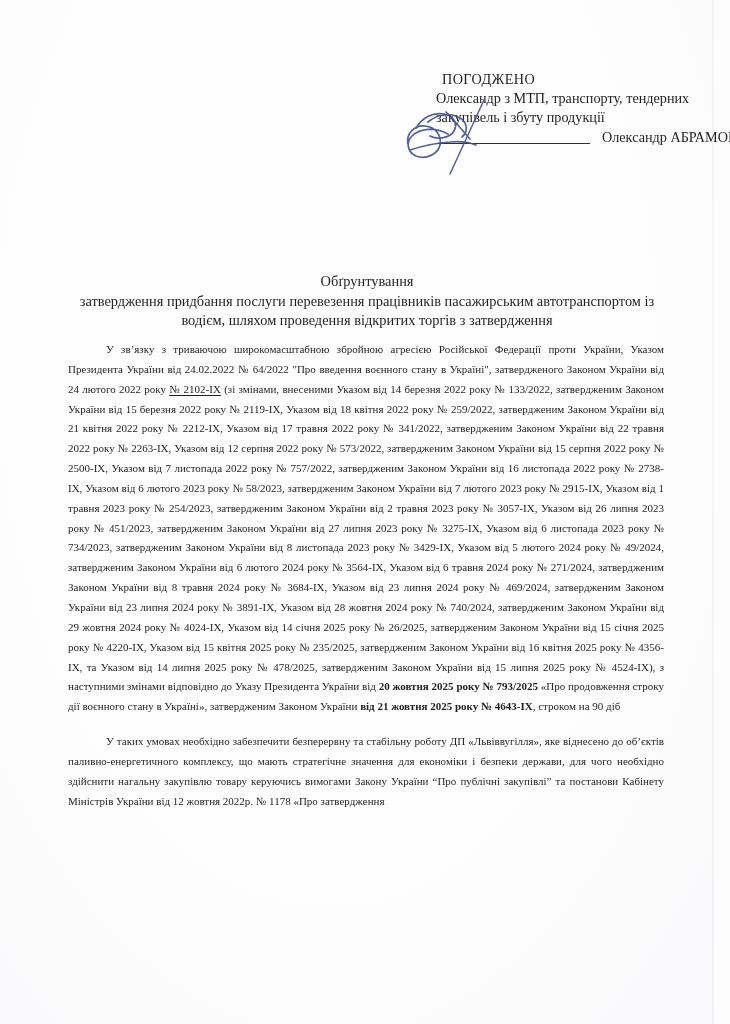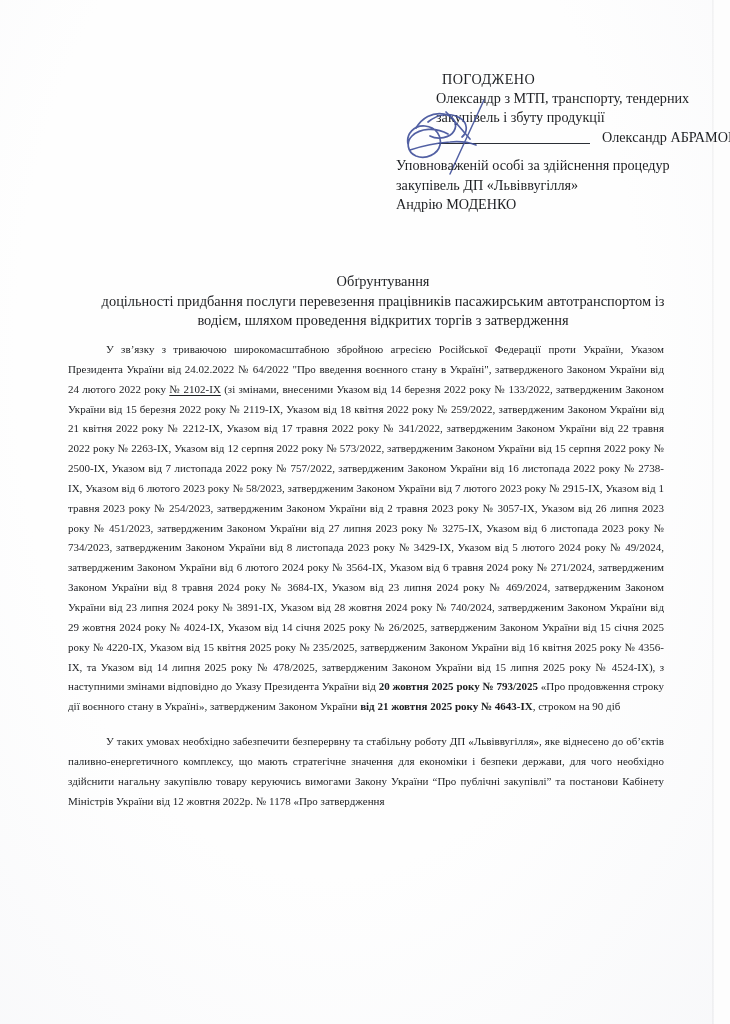--- a/index.html
+++ b/index.html
@@ -93,21 +93,21 @@
     left: 396px;
     top: 156px;
     width: 300px;
     font-size: 14.2px;
     line-height: 19.5px;
   }
 
   
   .title-block {
     position: absolute;
-    left: 85px;
+    left: 69px;
     top: 272px;
     width: 596px;
     text-align: center;
     font-size: 14.4px;
     line-height: 19.6px;
   }
   .title-block .t1 { display: block; }
   .title-block .t2 { display: block; }
 
   
@@ -155,29 +155,24 @@
     <g fill="none" stroke="#40509a" stroke-width="1.7" stroke-linecap="round" stroke-linejoin="round" opacity="0.9">
       <path d="M16,52 C14,42 22,33 33,34 C44,35 50,44 48,53 C46,62 34,68 24,64 C15,60 14,50 20,44 C28,36 44,35 56,42"></path>
       <path d="M24,36 C30,26 40,20 52,22 C62,24 66,32 62,39 C58,46 46,48 38,44"></path>
       <path d="M36,30 C46,22 58,20 68,26 C76,31 76,40 70,45"></path>
       <path d="M54,20 C62,28 70,38 78,47"></path>
       <path d="M92,8 C82,30 70,56 58,82" stroke-width="1.5"></path>
       <path d="M18,58 C30,54 44,51 58,50 C68,49 76,50 84,53"></path>
     </g>
   </svg>
 
-  <div class="addressee">
-    <div>Уповноваженій особі за здійснення процедур</div>
-    <div>закупівель  ДП «Львіввугілля»</div>
-    <div>Андрію МОДЕНКО</div>
-  </div>
 
   <div class="title-block">
     <span class="t1">Обґрунтування</span>
-    <span class="t2">доцільності  придбання послуги перевезення працівників пасажирським автотранспортом із</span>
+    <span class="t2">затвердження  придбання послуги перевезення працівників пасажирським автотранспортом із</span>
     <span class="t2">водієм, шляхом проведення відкритих торгів з затвердження</span>
   </div>
 
   <div class="body-text">
     <p><span>У зв’язку з триваючою широкомасштабною збройною агресією Російської Федерації проти України, Указом Президента України від 24.02.2022 № 64/2022 "Про введення воєнного стану в Україні", затвердженого Законом України від 24 лютого 2022 року </span><span class="u">№ 2102-IX</span><span> (зі змінами, внесеними Указом від 14 березня 2022 року № 133/2022, затвердженим Законом України від 15 березня 2022 року № 2119-IX, Указом від 18 квітня 2022 року № 259/2022, затвердженим Законом України від 21 квітня 2022 року № 2212-IX, Указом від 17 травня 2022 року № 341/2022, затвердженим Законом України від 22 травня 2022 року № 2263-IX, Указом від 12 серпня 2022 року № 573/2022, затвердженим Законом України від 15 серпня 2022 року № 2500-IX, Указом від 7 листопада 2022 року № 757/2022, затвердженим Законом України від 16 листопада 2022 року № 2738-IX, Указом від 6 лютого 2023 року № 58/2023, затвердженим Законом України від 7 лютого 2023 року № 2915-IX, Указом від 1 травня 2023 року № 254/2023, затвердженим Законом України від 2 травня 2023 року № 3057-IX, Указом від 26 липня 2023 року № 451/2023, затвердженим Законом України від 27 липня 2023 року № 3275-IX, Указом від 6 листопада 2023 року № 734/2023, затвердженим Законом України від 8 листопада 2023 року № 3429-IX, Указом від 5 лютого 2024 року № 49/2024, затвердженим Законом України від 6 лютого 2024 року № 3564-IX, Указом від 6 травня 2024 року № 271/2024, затвердженим Законом України від 8 травня 2024 року № 3684-IX, Указом від 23 липня 2024 року № 469/2024, затвердженим Законом України від 23 липня 2024 року № 3891-IX, Указом від 28 жовтня 2024 року № 740/2024, затвердженим Законом України від 29 жовтня 2024 року № 4024-IX, Указом від 14 січня 2025 року № 26/2025, затвердженим Законом України від 15 січня 2025 року № 4220-IX, Указом від 15 квітня 2025 року № 235/2025, затвердженим Законом України від 16 квітня 2025 року № 4356-IX, та Указом від 14 липня 2025 року № 478/2025, затвердженим Законом України від 15 липня 2025 року № 4524-IX), з наступними змінами відповідно до Указу Президента України від </span><span class="b">20 жовтня 2025 року № 793/2025</span><span> «Про продовження строку дії воєнного стану в Україні», затвердженим Законом України </span><span class="b">від 21 жовтня 2025 року № 4643-IX</span><span>, строком на 90 діб</span></p>
 
     <p class="para-gap">У таких умовах необхідно забезпечити безперервну та стабільну роботу ДП «Львіввугілля», яке віднесено до об’єктів паливно-енергетичного комплексу, що мають стратегічне значення для економіки і безпеки держави, для чого необхідно здійснити нагальну закупівлю товару керуючись вимогами Закону України “Про публічні закупівлі” та постанови Кабінету Міністрів України від 12 жовтня 2022р. № 1178 «Про затвердження</p>
   </div>
 </div>
 

